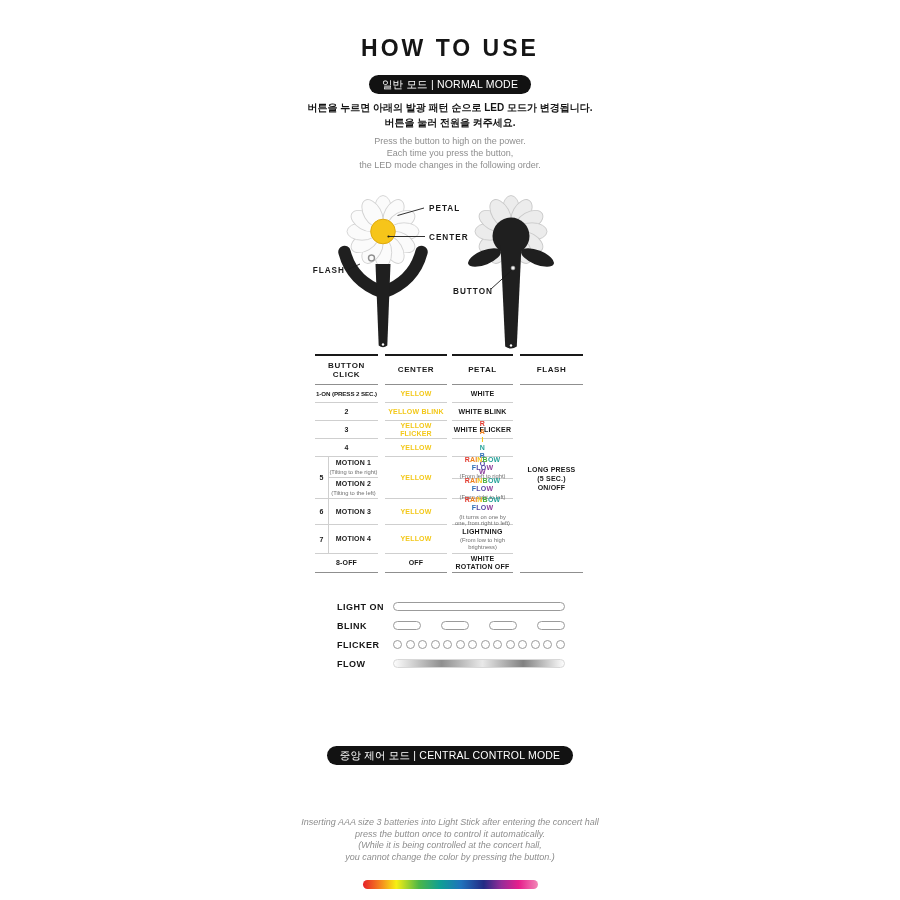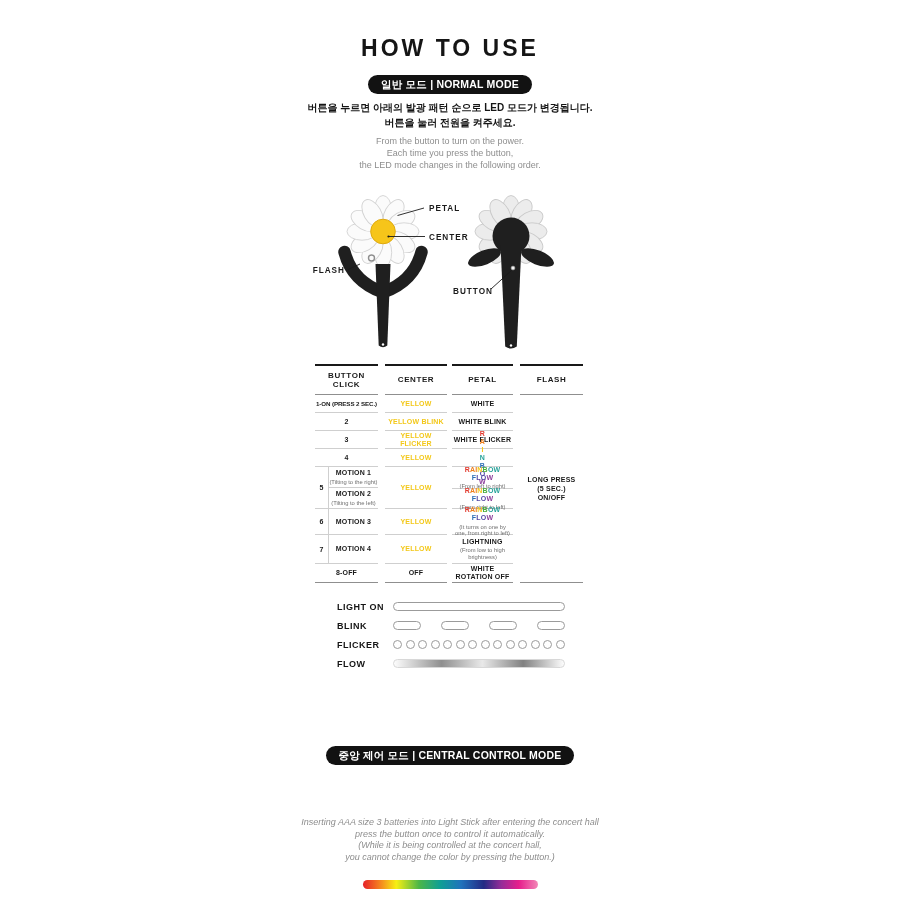--- a/index.html
+++ b/index.html
@@ -4,36 +4,36 @@
 <style>
   * { margin:0; padding:0; box-sizing:border-box; }
   body { background:#fff; font-family:"Liberation Sans", sans-serif; }
   .canvas { position:relative; width:900px; height:900px; background:#fff; margin:0 auto; overflow:hidden; color:#1a1a1a; }
 
   .page-title { position:absolute; top:35px; left:0; width:100%; text-align:center;
     font-size:23px; font-weight:700; letter-spacing:3px; color:#151515; }
 
   .badge { position:absolute; left:0; right:0; margin:auto; width:fit-content;
     background:#121212; color:#fff; height:19px; line-height:19px; border-radius:10px;
-    padding:0 13px; font-size:10.5px; font-weight:700; letter-spacing:.2px; }
+    padding:0 13px; font-size:10.5px; font-weight:400; letter-spacing:.2px; }
   .badge1 { top:75px; } .badge2 { top:746px;text-align:center; }
 
   .ko-block { position:absolute; left:0; width:100%; text-align:center; font-weight:700; color:#151515; }
   .ko1 { top:101px; font-size:10px; line-height:14.5px; }
   .ko2 { top:733px; font-size:10px; line-height:13.6px; }
   .en-block { position:absolute; left:0; width:100%; text-align:center; color:#8e8e8e; }
   .en1 { top:135px; font-size:9px; line-height:12px; }
   .en2 { top:817px; font-size:9px; line-height:11.5px;font-style:italic; }
 
   .diagram { position:absolute; left:300px; top:190px; }
   .dlabel { font-size:8.2px; font-weight:700; letter-spacing:1px; fill:#1b1b1b; }
   .dline { stroke:#1a1a1a; stroke-width:0.9; }
 
   
-  .modetable { position:absolute; left:315px; top:364px; width:268px; height:232px; }
+  .modetable { position:absolute; left:315px; top:354px; width:268px; height:232px; }
   .tcol { position:absolute; top:0; border-top:2px solid #191919; }
   .c1 { left:0; width:63px; } .c2 { left:70px; width:62px; }
   .c3 { left:137px; width:61px; } .c4 { left:205px; width:63px; }
   .cell { display:flex; flex-direction:column; align-items:center; justify-content:center;
     text-align:center; border-bottom:1px solid #cfcfcf; padding:0 1px; }
   .hdr { height:29px; border-bottom:1px solid #8f8f8f; font-size:8px; font-weight:700;
     letter-spacing:.6px; line-height:9.5px; }
   .hdr .wrap2 { display:inline-block; width:46px; }
   .h18{height:18px} .h42{height:42px} .h26{height:26px} .h29{height:29px} .h19{height:19px} .h188{height:188px}
   .last { border-bottom:1px solid #8f8f8f; }
@@ -68,21 +68,21 @@
 
   <div class="page-title">HOW TO USE</div>
 
   <div class="badge badge1">일반 모드 | NORMAL MODE</div>
 
   <div class="ko-block ko1">
     <div>버튼을 누르면 아래의 발광 패턴 순으로 LED 모드가 변경됩니다.</div>
     <div>버튼을 눌러 전원을 켜주세요.</div>
   </div>
   <div class="en-block en1">
-    <div>From the button to turn on the power.</div>
+    <div>Press the button to high on the power.</div>
     <div>Each time you press the button,</div>
     <div>the LED mode changes in the following order.</div>
   </div>
 
   <svg class="diagram" width="300" height="165" viewBox="300 190 300 165">
 
     <g>
       <g fill="#fbfbfb" stroke="#d2d2d2" stroke-width="0.9">
         <ellipse cx="383" cy="210.5" rx="8.7" ry="15" transform="rotate(0 383 231.5)"></ellipse>
         <ellipse cx="383" cy="210.5" rx="8.7" ry="15" transform="rotate(30 383 231.5)"></ellipse>

